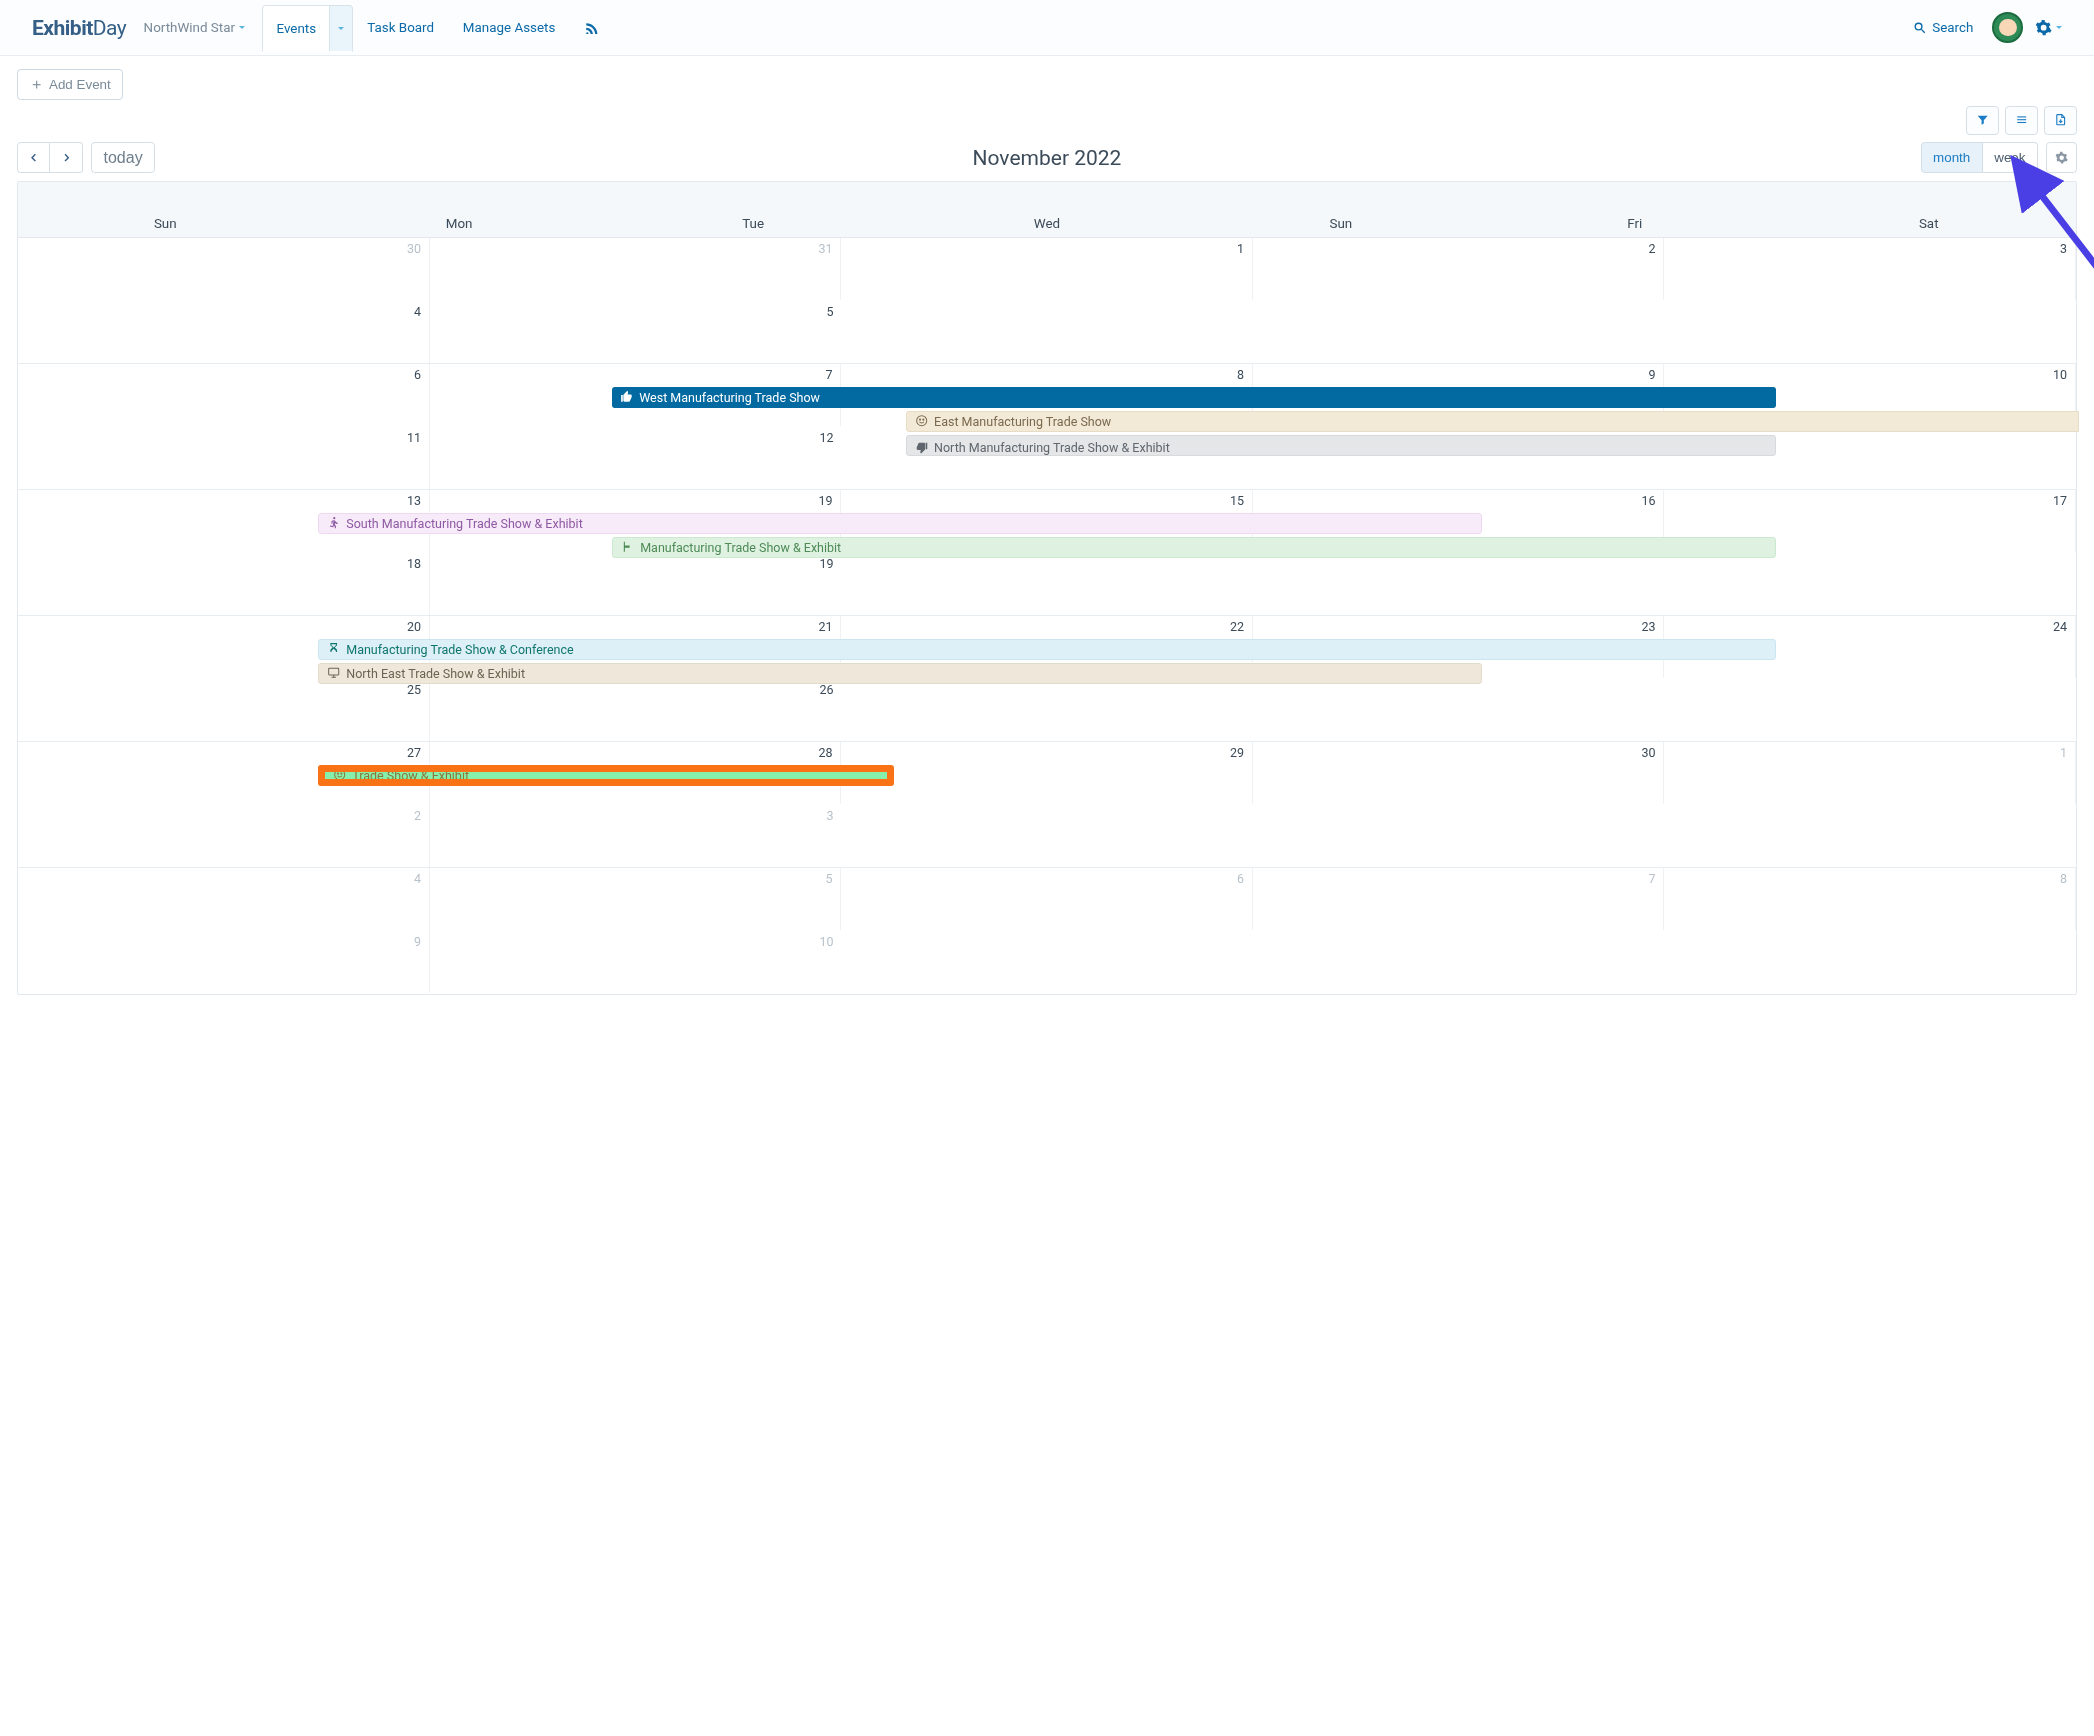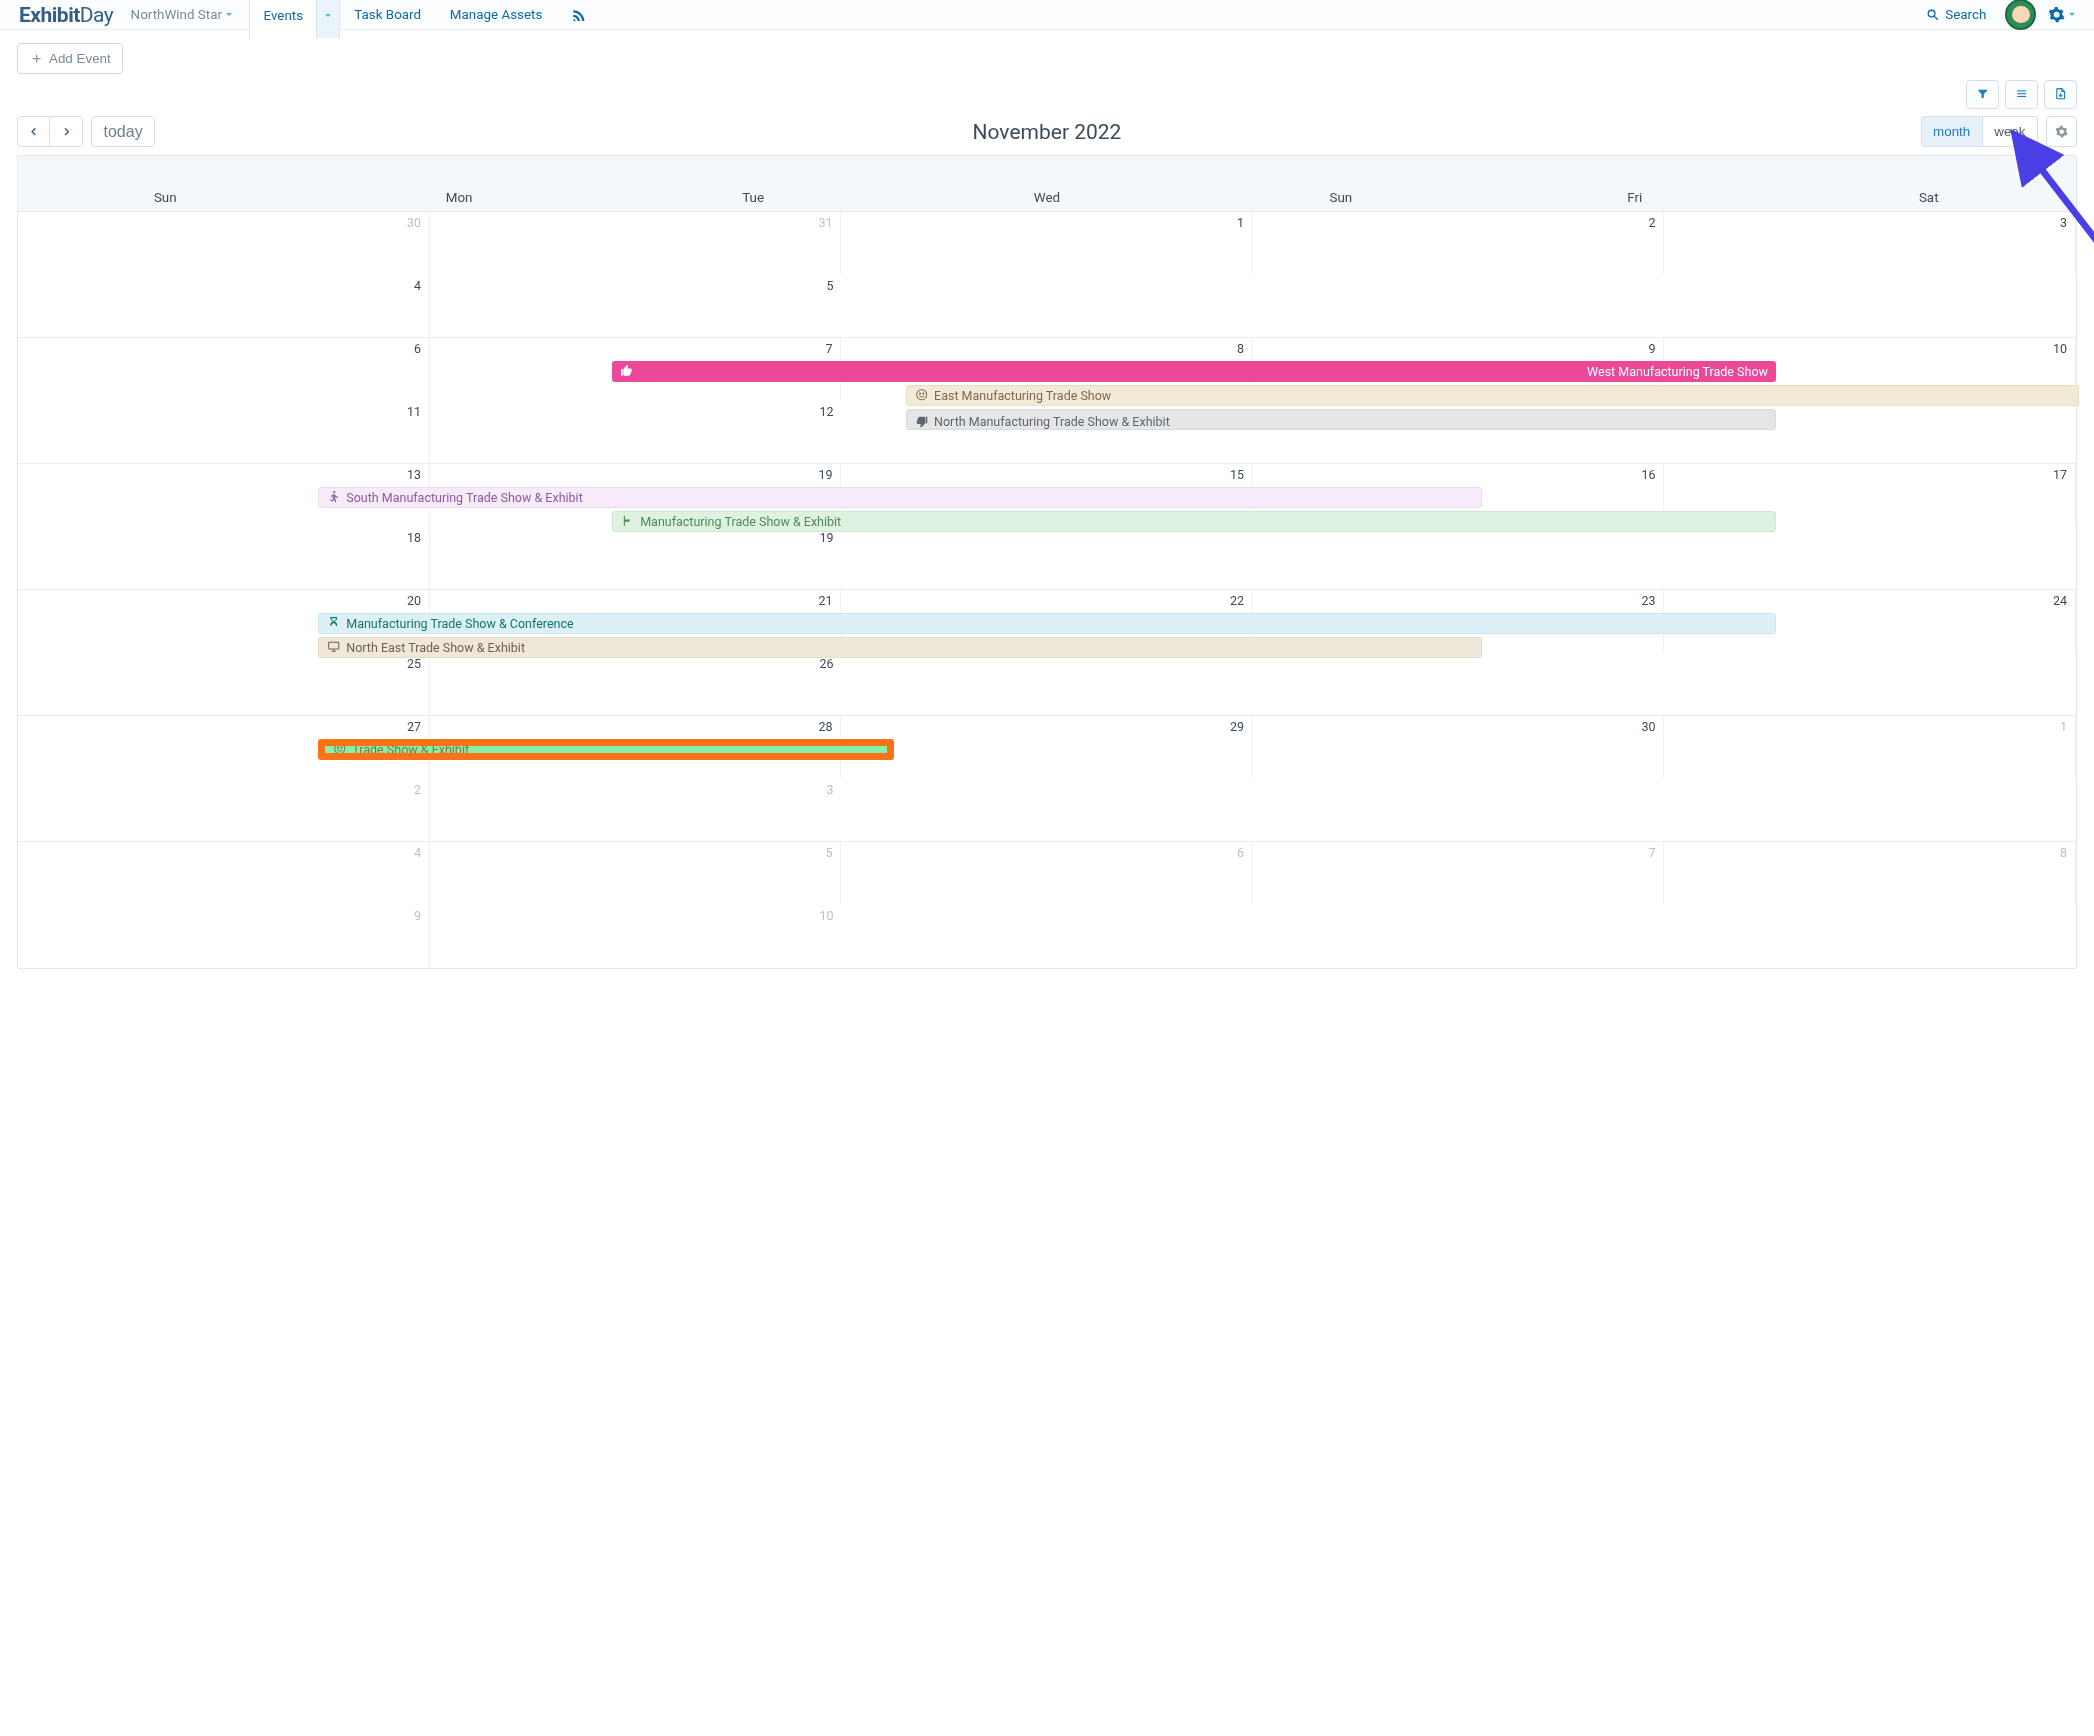--- a/index.html
+++ b/index.html
@@ -5,22 +5,22 @@
   * { box-sizing: border-box; margin: 0; padding: 0; }
   body {
     font-family: -apple-system, BlinkMacSystemFont, "Segoe UI", Roboto, "Helvetica Neue", Arial, sans-serif;
     background: #fff;
     color: #2d3e4f;
     font-size: 13.4px;
   }
   .topbar {
     display: flex;
     align-items: center;
-    height: 30px;
-    padding: 0 19px;
+    height: 56px;
+    padding: 0 32px;
     border-bottom: 1px solid #e6ecf1;
     background: #fbfdff;
   }
   .logo {
     font-size: 21px;
     font-weight: 400;
     color: #355f86;
     letter-spacing: -0.5px;
     margin-right: 17.3px;
   }
@@ -170,21 +170,21 @@
   .ev-layer { position:absolute; top:23px; left:0; right:0; }
   .ev {
     position:absolute; height:21px; border-radius:2.9px;
     display:flex; align-items:center; gap:5.8px;
     padding:0 7.7px; font-size:12.5px; cursor:pointer;
     overflow:hidden; white-space:nowrap;
   }
   .ev .ico { width:13.4px; display:inline-flex; justify-content:center; }
 
   
-  .c-blue    { background:#ec4899; color:#fff;justify-content:space-between; }
+  .c-blue    { background:#0369a1; color:#fff; }
   .c-tan     { background:#f3e9d7; color:#7a6a4f; border:1px solid #e7dcc6;}
   .c-grey    { background:#e4e6e8; color:#5f666d; border:1px solid #d7dadd;align-items:flex-end;}
   .c-pink    { background:#f7eaf9; color:#8e5aa3; border:1px solid #eed9f1;}
   .c-green   { background:#dff2e1; color:#4e8a57; border:1px solid #cce9cf;}
   .c-ltblue  { background:#def0f7; color:#0f766e; border:1px solid #cbe6f1;}
   .c-sand    { background:#efe8da; color:#6d6352; border:1px solid #e3dbc9;}
   .c-yellow  { background:#86efac; color:#8a7637; border:7px solid #f97316;}
 
   .arrow-annot {
     position:absolute;

